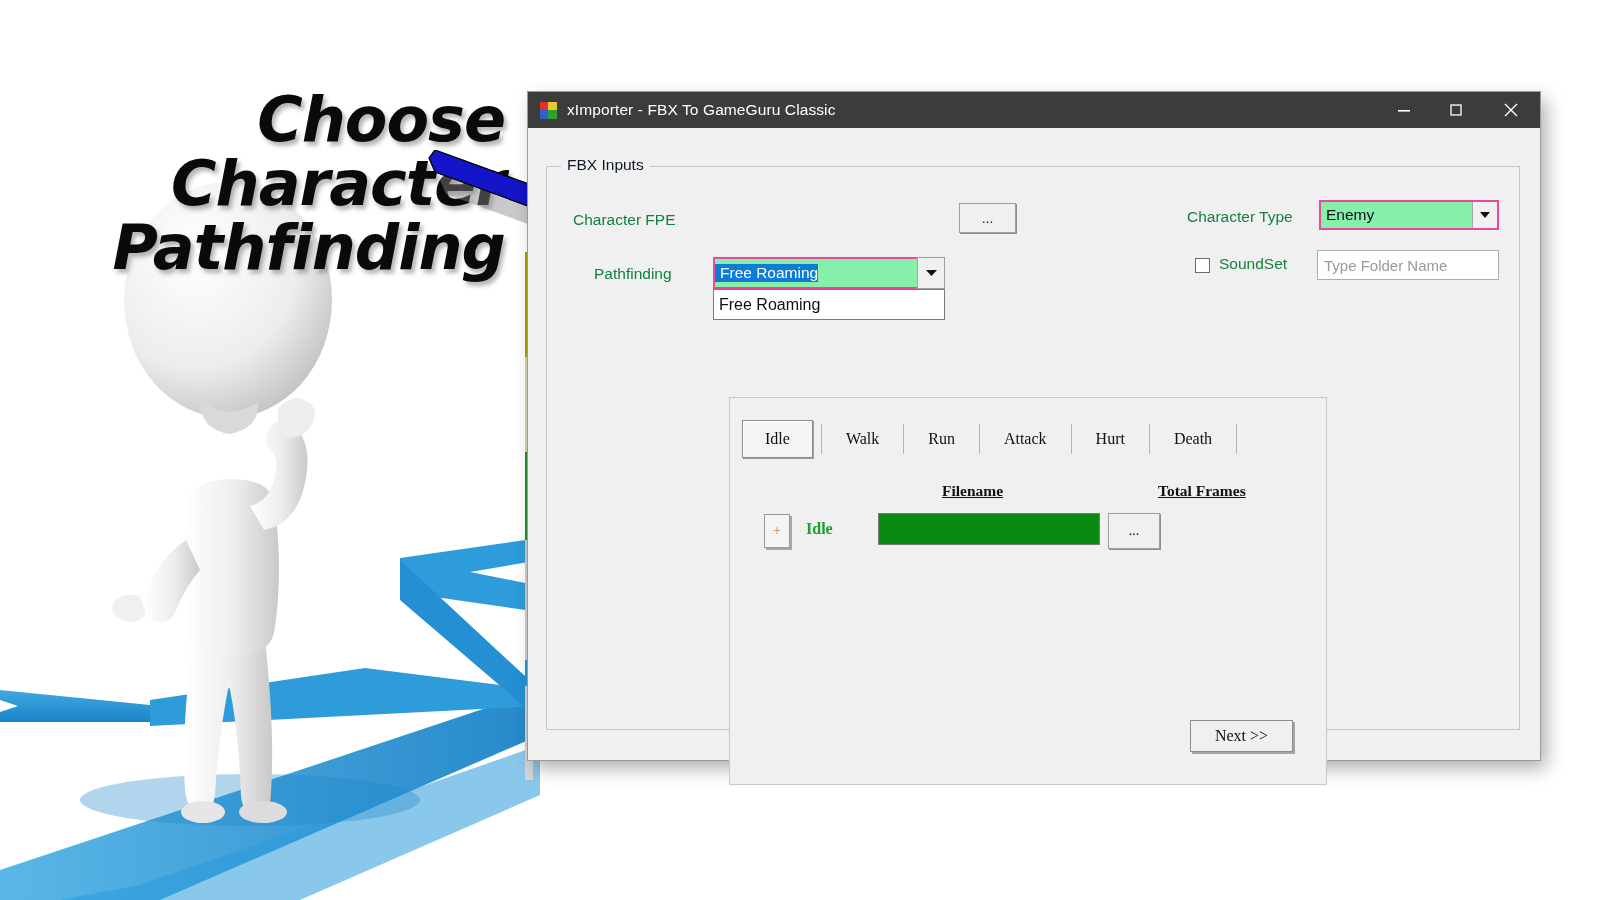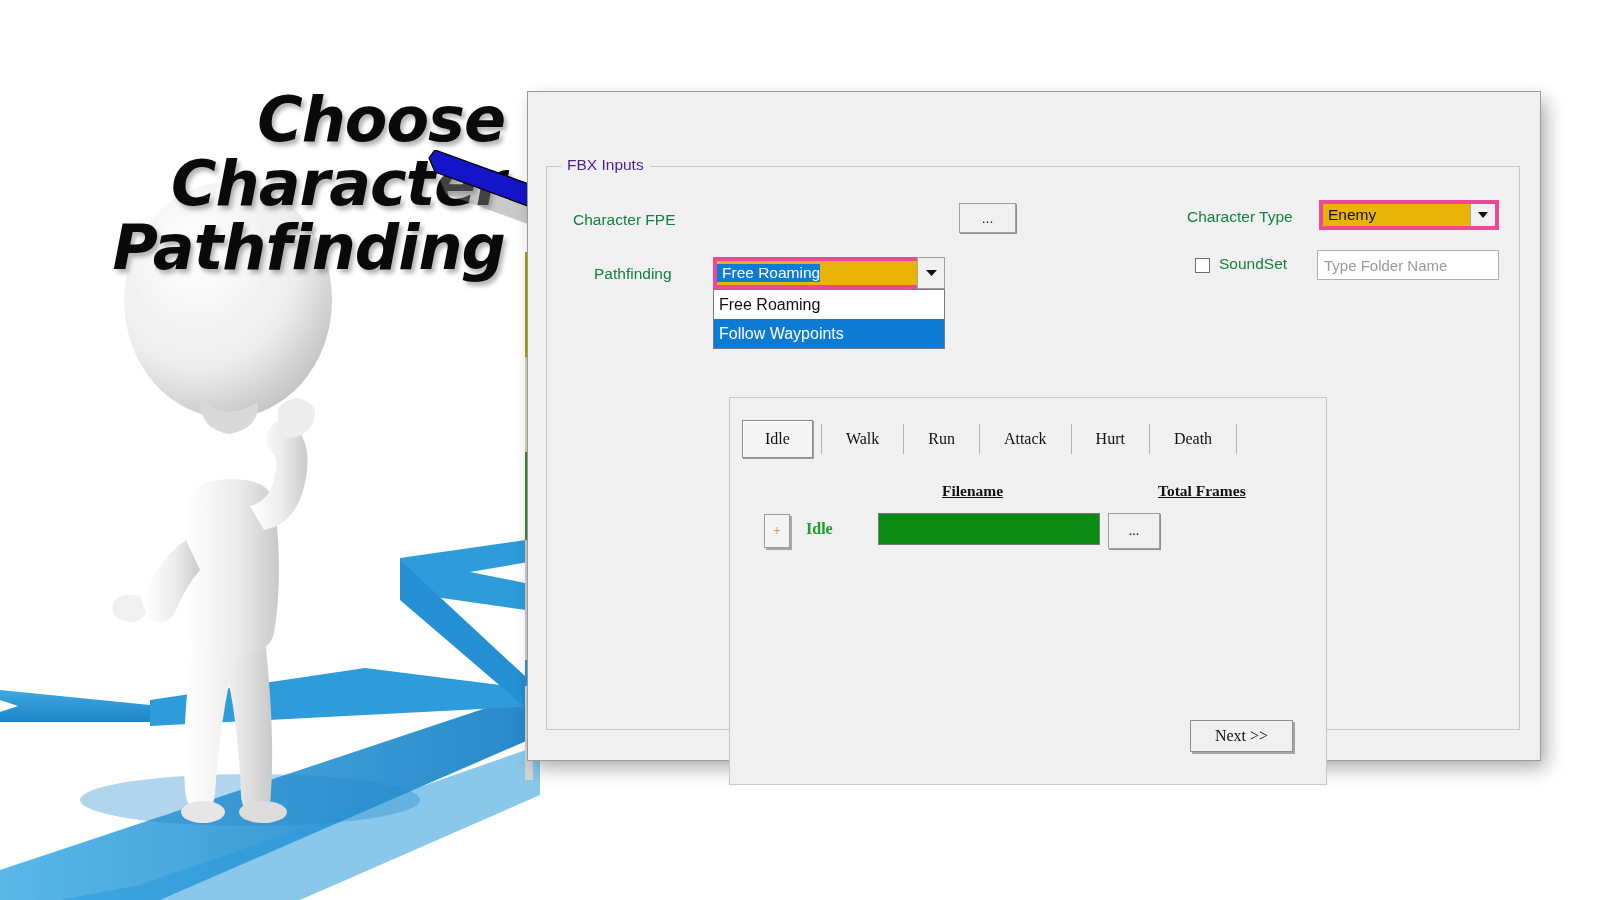--- a/index.html
+++ b/index.html
@@ -52,41 +52,41 @@
   .menubar{height:30px;background:#f0f0f0;display:flex;align-items:center;padding-left:18px;}
   .menuitem{font-size:15.5px;color:#111;padding:3px 12px;margin-right:4px;}
 
   
   .group{
     position:absolute;left:18px;top:74px;width:972px;height:562px;
     border:1px solid #c6c6c6;
   }
   .group-legend{
     position:absolute;left:14px;top:-11px;background:#f0f0f0;padding:0 6px;
-    font-size:15.5px;color:#4c1d95;
+    font-size:15.5px;color:#0f172a;
   }
 
   .lbl{position:absolute;font-size:15.5px;color:#15803d;white-space:nowrap;}
 
   .tbox{
     position:absolute;background:#ffffff;border:1px solid #aeaeae;
     box-sizing:border-box;font-size:15px;color:#111;
     display:flex;align-items:center;padding-left:6px;
   }
   .tbox.ph{color:#9a9a9a;}
 
   .btn{
     position:absolute;background:#f0f0f0;border:1px solid #a0a0a0;
     box-sizing:border-box;display:flex;align-items:center;justify-content:center;
     font-size:14px;color:#222;
     box-shadow:1px 1px 0 #8f8f8f;
   }
 
   
-  .combo{position:absolute;background:#eab308;border:4px solid #ec4899;box-sizing:border-box;display:flex;align-items:center;}
+  .combo{position:absolute;background:#86efac;border:2px solid #ec4899;box-sizing:border-box;display:flex;align-items:center;}
   .combo .ctext{font-size:15.5px;color:#111;padding-left:5px;}
   .combo.sel .ctext{background:#0c7cd5;color:#fff;}
   .combo .carrow{
     margin-left:auto;width:24px;height:100%;
     background:#f0f0f0;border-left:1px solid #a6a6a6;
     display:flex;align-items:center;justify-content:center;
   }
 
   
   .droplist{
@@ -203,20 +203,46 @@
       <i style="background: rgb(166, 164, 0); height: 105px;"></i>
       <i style="background: rgb(216, 211, 180); height: 95px;"></i>
       <i style="background: rgb(47, 143, 47); height: 88px;"></i>
       <i style="background: rgb(207, 207, 207); height: 120px;"></i>
       <i style="background: rgb(47, 147, 216); height: 26px;"></i>
       <i style="background: rgb(214, 214, 214); height: 94px;"></i>
     </div>
 
   <div class="win">
 
+    <div class="titlebar">
+      <span class="appicon">
+        <b style="left:0;top:0;width:8px;height:8px;background:#e03030;"></b>
+        <b style="left:8px;top:0;width:9px;height:8px;background:#e8c830;"></b>
+        <b style="left:0;top:8px;width:8px;height:9px;background:#3060d0;"></b>
+        <b style="left:8px;top:8px;width:9px;height:9px;background:#30a030;"></b>
+      </span>
+      <span class="title">xImporter - FBX To GameGuru Classic</span>
+      <span class="wbtns">
+        <span class="wbtn">
+          <svg width="16" height="16" viewBox="0 0 16 16">
+              <rect x="2" y="8" width="12" height="1.6" fill="#fff"></rect>
+            </svg>
+        </span>
+        <span class="wbtn">
+          <svg width="16" height="16" viewBox="0 0 16 16">
+              <rect x="3" y="3" width="10" height="10" fill="none" stroke="#fff" stroke-width="1.3"></rect>
+            </svg>
+        </span>
+        <span class="wbtn">
+          <svg width="18" height="18" viewBox="0 0 18 18">
+              <path d="M3 3 L15 15 M15 3 L3 15" stroke="#fff" stroke-width="1.4" fill="none"></path>
+            </svg>
+        </span>
+      </span>
+    </div>
 
 
     <div class="group">
       <span class="group-legend">FBX Inputs</span>
 
       <span class="lbl" style="left:26px;top:44px;">Character FPE</span>
       <div class="btn" style="left:412px;top:36px;width:57px;height:30px;">...</div>
 
       <span class="lbl" style="left:640px;top:41px;text-align:right;">Character Type</span>
       <div class="combo" style="left:772px;top:33px;width:180px;height:30px;">
@@ -232,21 +258,20 @@
       <div class="combo sel plain" style="left:166px;top:90px;width:232px;height:32px;">
         <span class="ctext">Free Roaming</span>
       </div>
       <div class="btn" style="left:370px;top:90px;width:28px;height:32px;box-shadow:none;border-left:1px solid #a6a6a6;">
         <svg width="11" height="8" viewBox="0 0 11 8">
             <polygon points="0,1 11,1 5.5,7" fill="#111"></polygon>
           </svg>
       </div>
       <div class="droplist" style="left:166px;top:122px;width:232px;">
         <div class="dropitem">Free Roaming</div>
-        <div class="dropitem hl">Follow Waypoints</div>
       </div>
 
       <span class="cbox" style="left:648px;top:91px;"></span>
       <span class="lbl" style="left:672px;top:88px;">SoundSet</span>
       <div class="tbox ph" style="left:770px;top:83px;width:182px;height:30px;" placeholder="Type Folder Name">Type Folder Name</div>
 
       <div class="panel">
 
         <div class="tabs">
           <span class="tab active">Idle</span>

